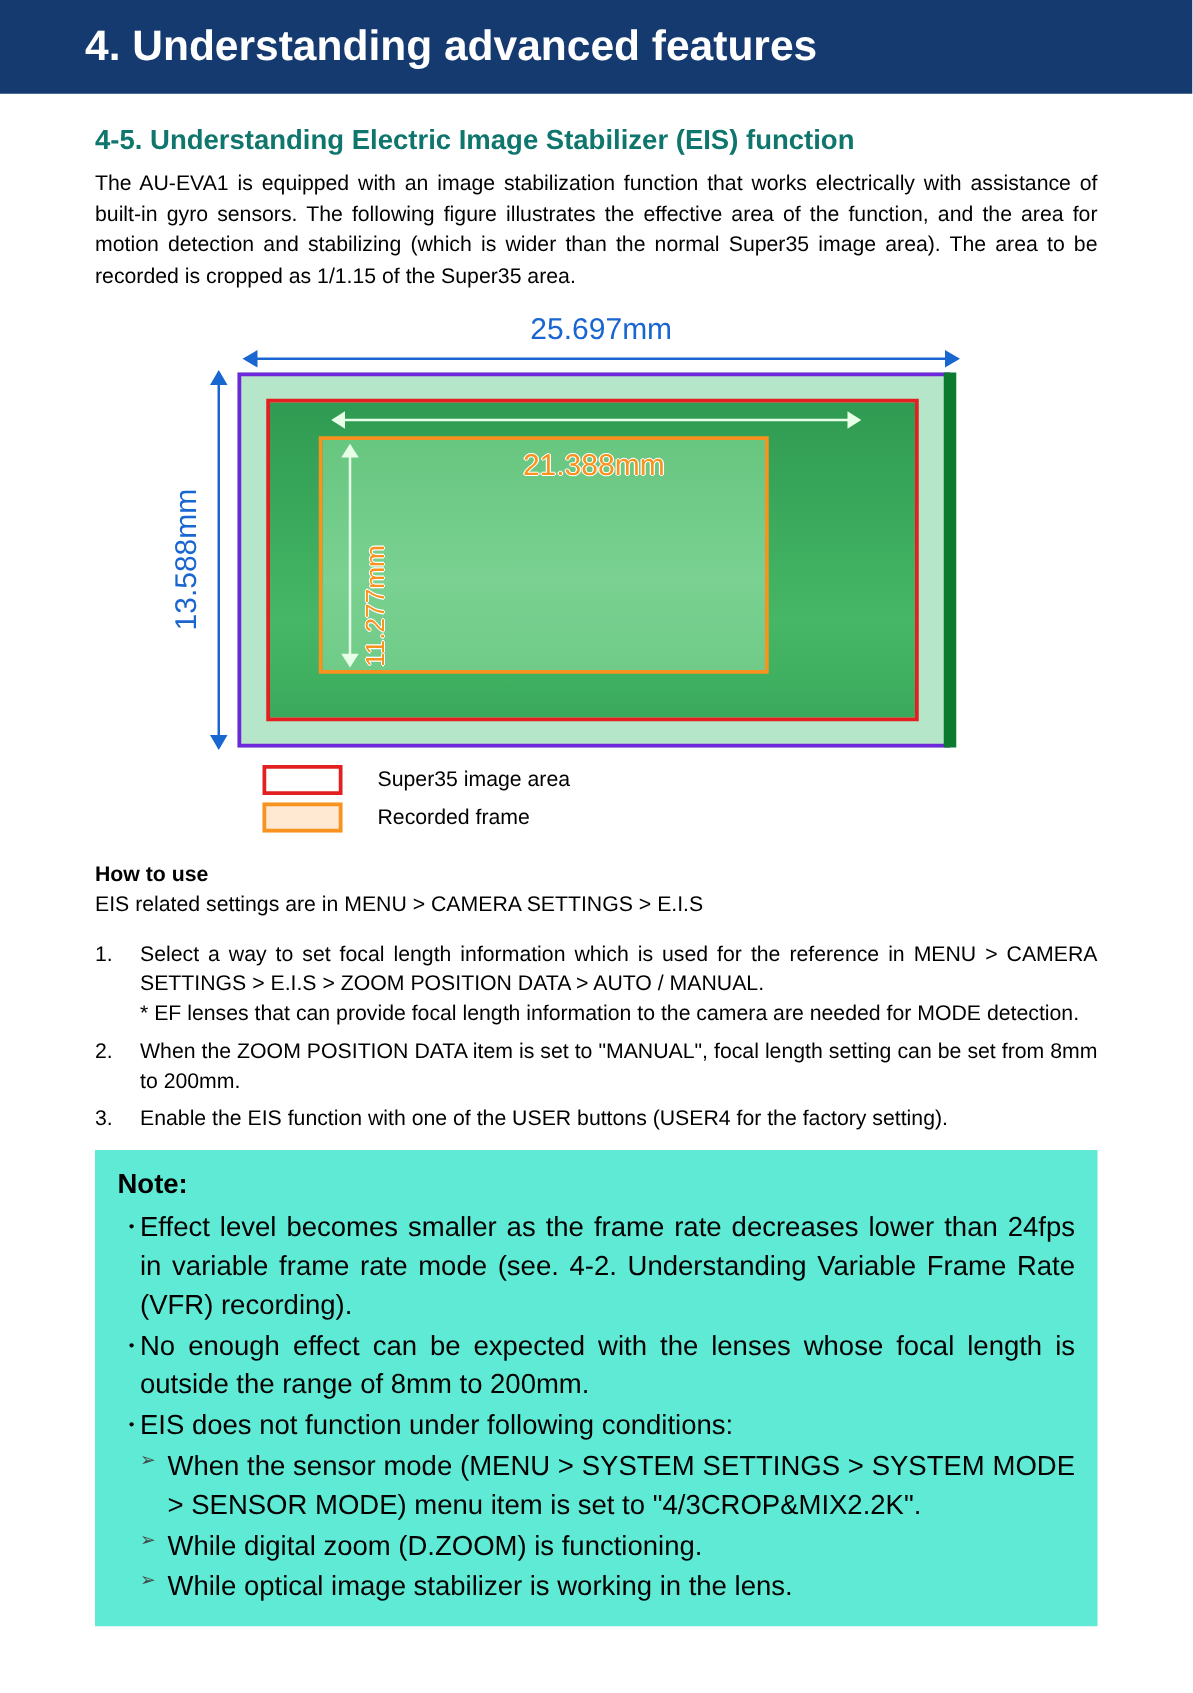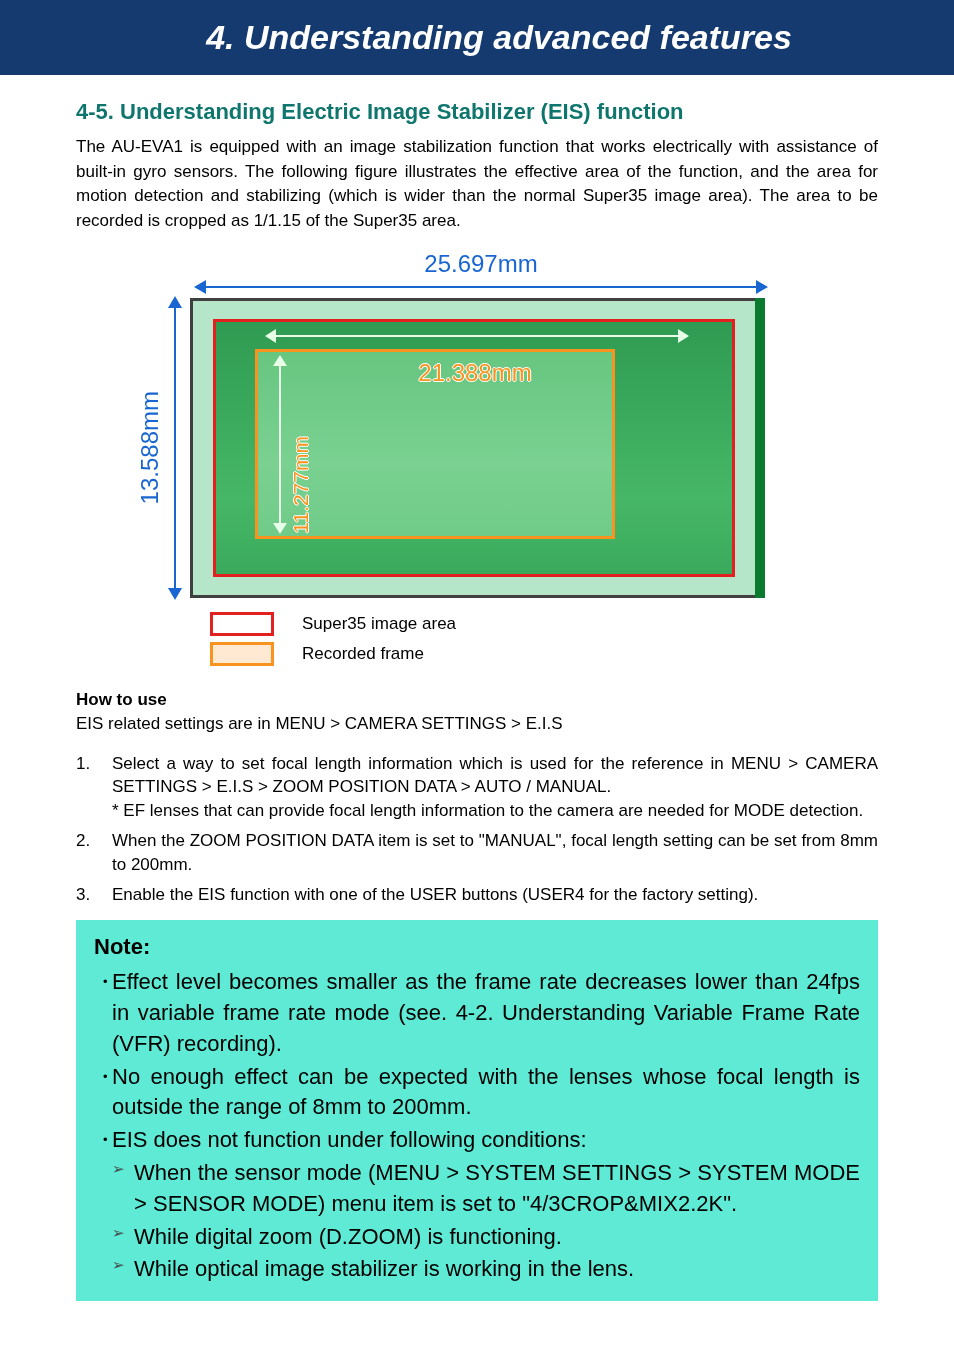--- a/index.html
+++ b/index.html
@@ -4,22 +4,20 @@
 <style>
   * { box-sizing: border-box; margin: 0; padding: 0; }
   html, body { width: 954px; font-family: Arial, Helvetica, sans-serif; color: #000; background: #fff; }
   .page { width: 954px; padding: 0 0 20px 0; }
   .banner {
     background: #153a6f;
     color: #fff;
     padding: 18px 24px 18px 68px;
     font-size: 34px;
     font-weight: bold;
-    font-style: italic;
-    text-align: center;
   }
   .content { padding: 24px 76px 0 76px; }
   h2.section-title {
     color: #0f766e;
     font-size: 22px;
     font-weight: bold;
     margin-bottom: 10px;
   }
   p.intro {
     font-size: 17px;
@@ -65,21 +63,21 @@
   .left-arrow::before, .left-arrow::after {
     content:""; position:absolute; left:0; width:0; height:0; border-left:7px solid transparent; border-right:7px solid transparent;
   }
   .left-arrow::before { top:-2px; border-bottom:12px solid #1a66d1; }
   .left-arrow::after  { bottom:-2px; border-top:12px solid #1a66d1; }
 
   .diagram {
     position:relative;
     width:570px; height:300px;
     background:#b6e6c9;
-    border:3px solid #404040;
+    border:3px solid #6d28d9;
   }
   .dark-strip {
     position:absolute; top:-3px; bottom:-3px; right:-8px; width:10px; background:#0a7a2e;
   }
   .red-box {
     position:absolute;
     left:20px; top:18px; right:22px; bottom:18px;
     border:3px solid #e22020;
     background:linear-gradient(180deg, #2f9b52 0%, #3aa95c 35%, #46b766 70%, #3aa95c 100%);
   }

